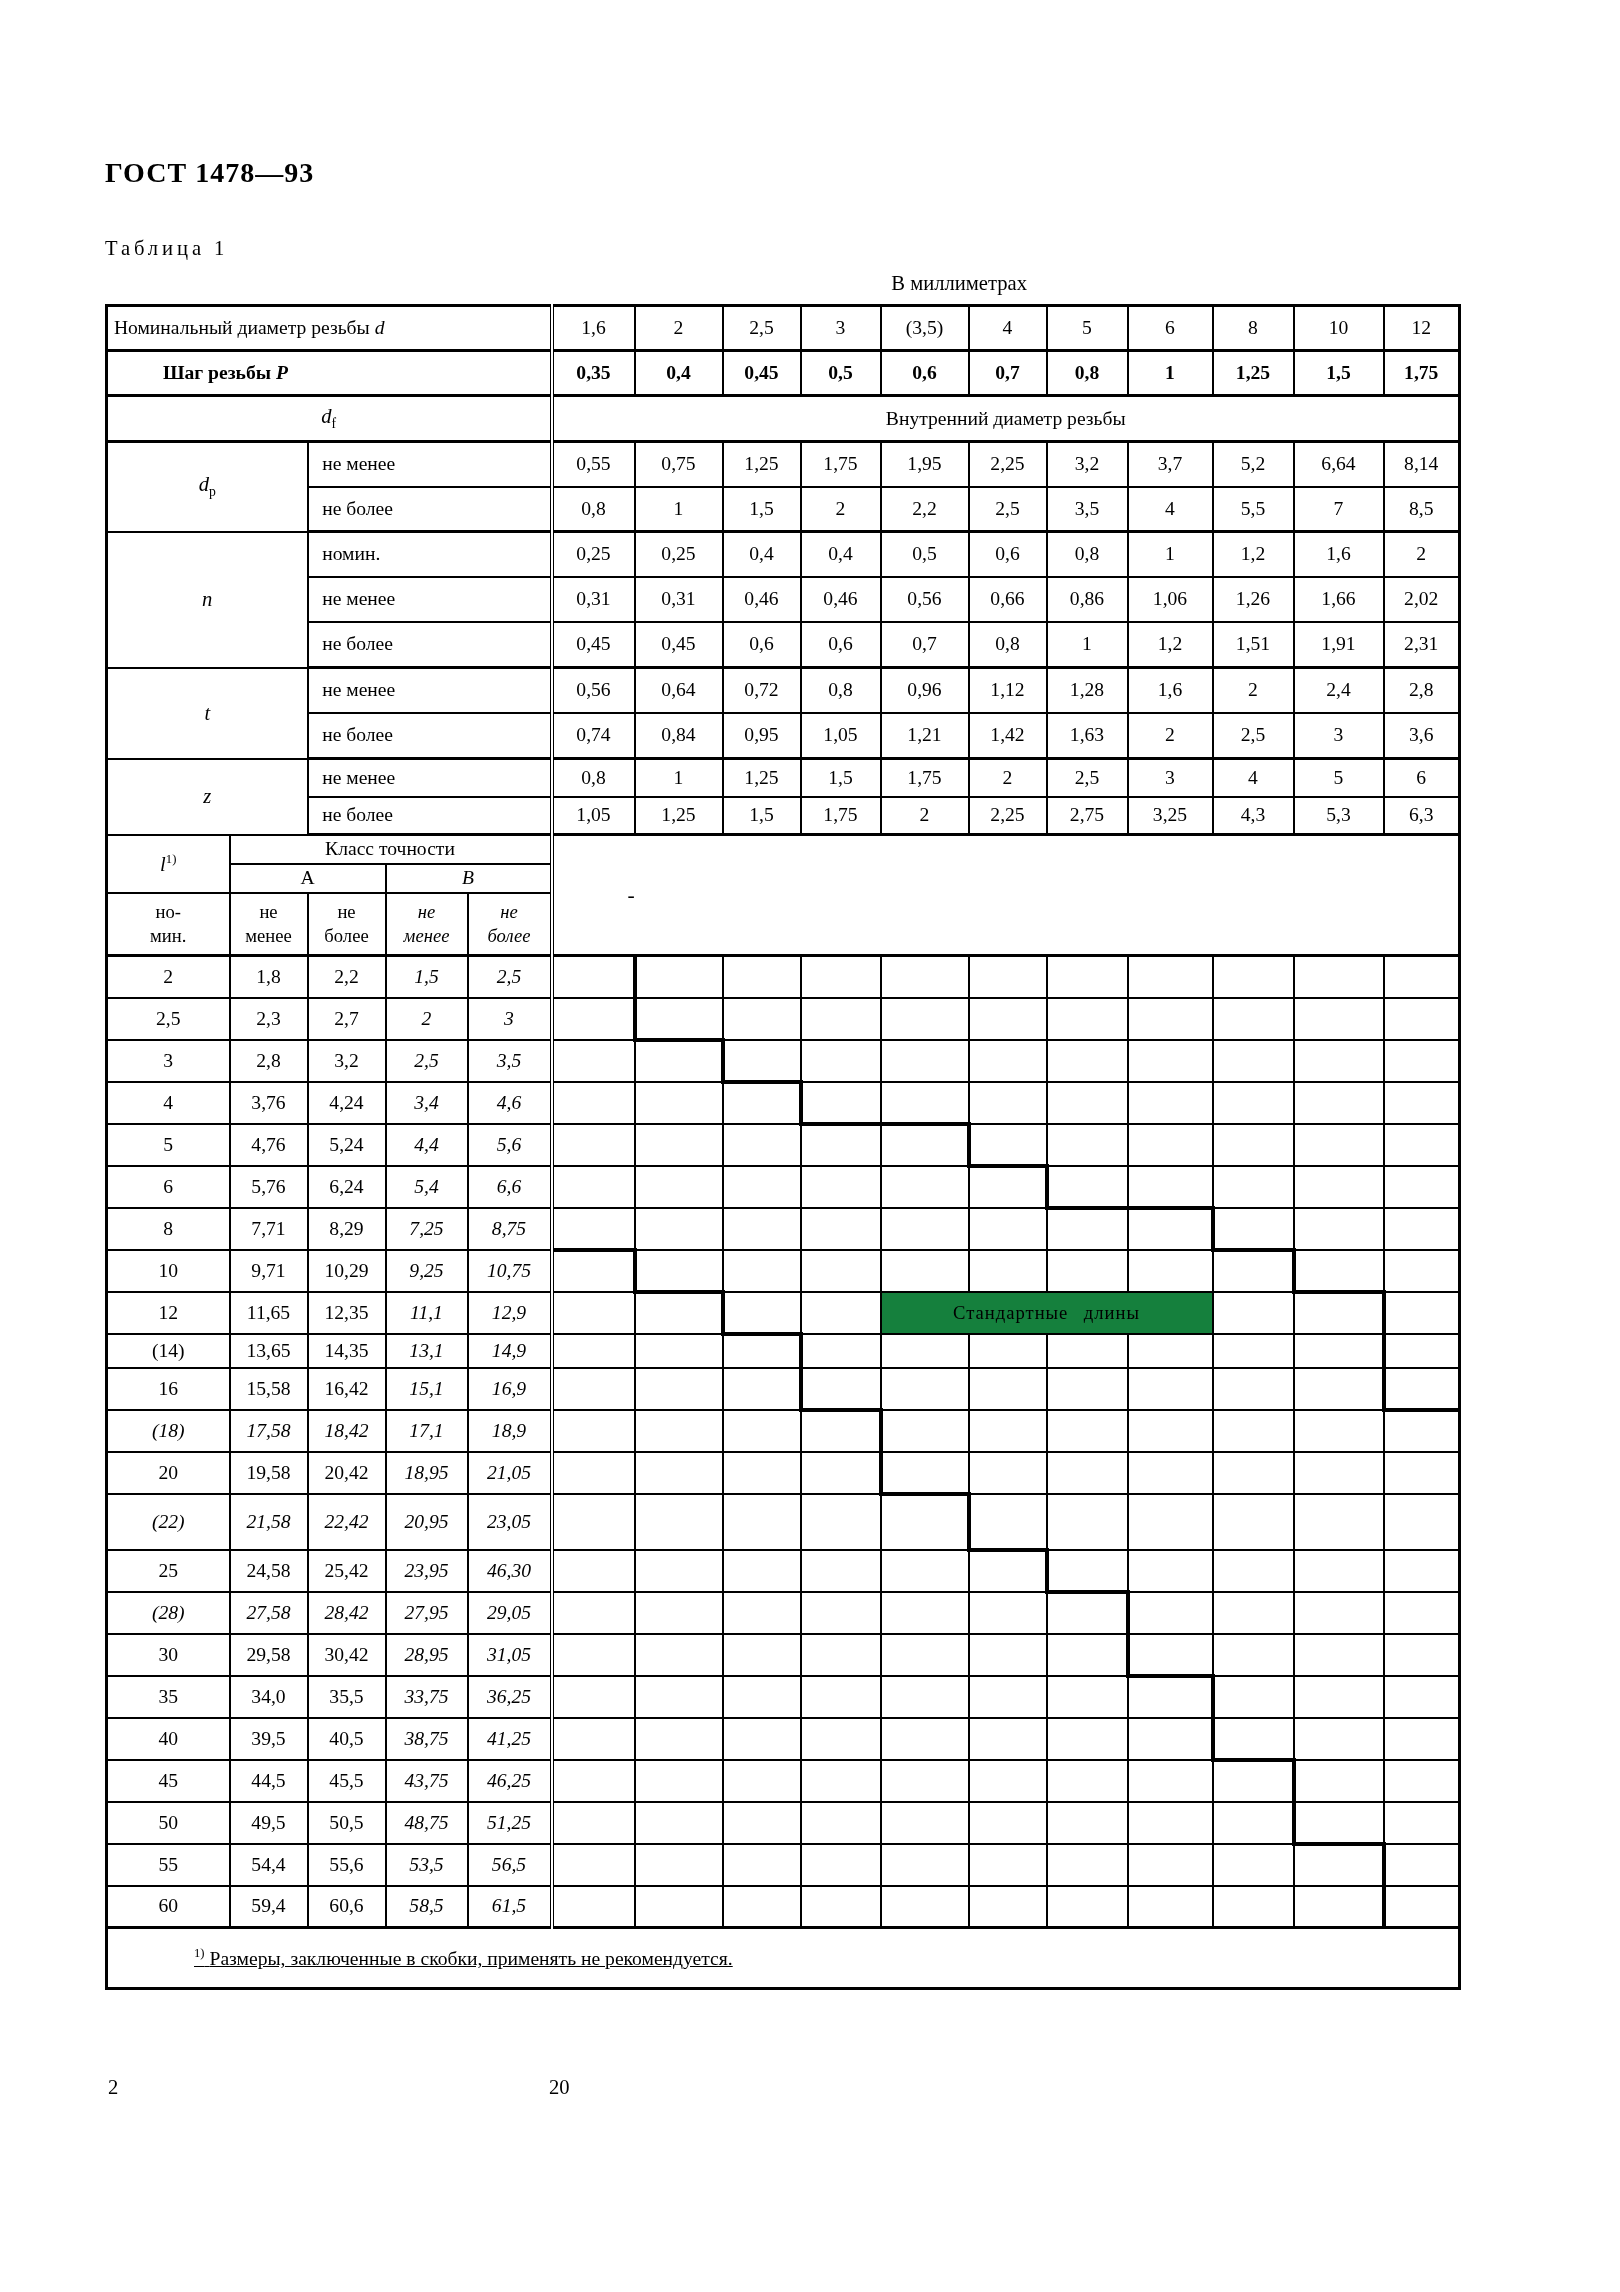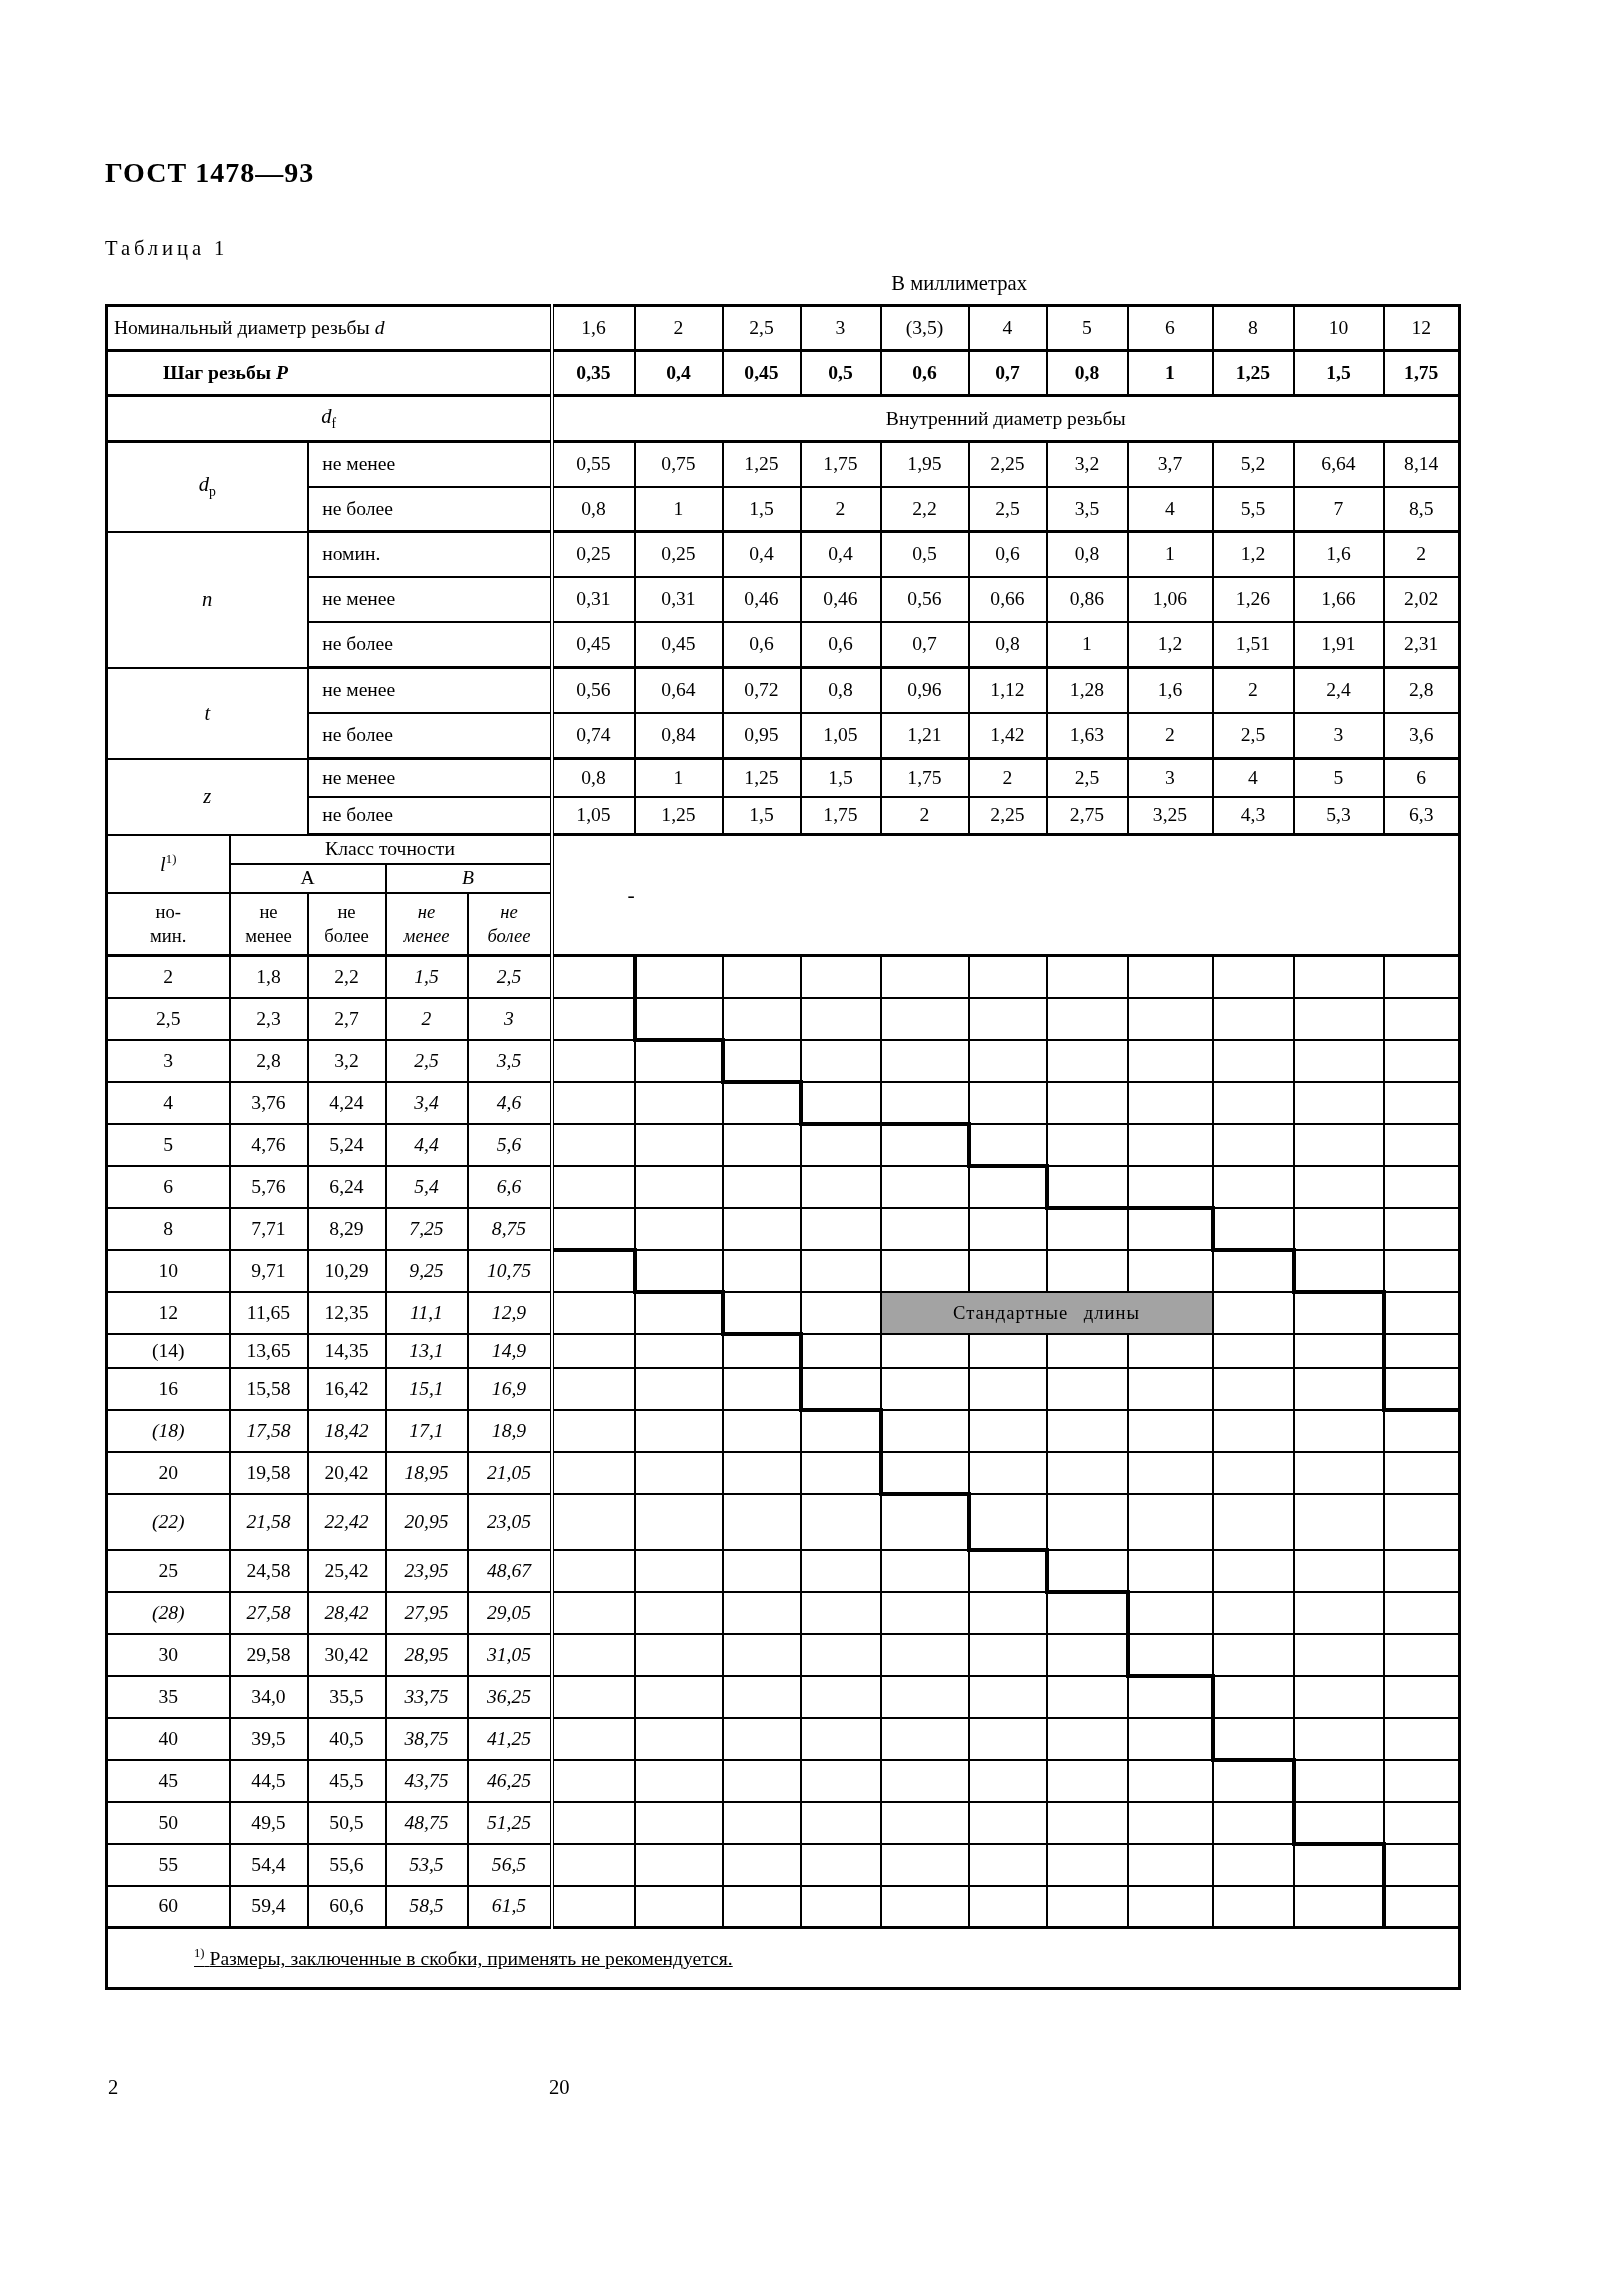--- a/index.html
+++ b/index.html
@@ -20,21 +20,21 @@
   .sym i,.lsym i{font-size:20.6px;}
   .it{font-style:italic;}
   .pre{white-space:pre-line;font-size:18.6px;line-height:1.3;}
   .bt{border-top:4.9px solid #000;}
   .bb{border-bottom:4.9px solid #000;}
   .brv{border-right:4.9px solid #000;}
   .dt{border-top:2.9px dashed #000;}
   .drv{border-right:2.9px dashed #000;}
   .bthick{border-bottom:3.9px solid #000;}
   .dashcell{text-align:left;padding-left:74px;font-size:21.6px;vertical-align:middle;}
-  .std{position:relative;background:#a3a3a3;font-size:18.6px;letter-spacing:1px;word-spacing:9.8px;}
+  .std{position:relative;background:#15803d;font-size:18.6px;letter-spacing:1px;word-spacing:9.8px;}
   .std-dash{position:absolute;top:-2px;right:0;width:26%;height:0;border-top:2.9px dashed #000;}
   .fn{text-align:left;padding-left:86px;font-size:19.6px;text-decoration:underline;}
   .footer-num{position:absolute;top:2076px;font-size:20.6px;}
   sub{font-size:13.7px;}
   sup{font-size:12.7px;}
 </style>
 </head>
 <body>
 
 <div class="page">
@@ -492,21 +492,21 @@
           <td class="g"></td>
           <td class="g"></td>
           <td class="g"></td>
           <td class="g"></td>
         </tr>
         <tr style="height: 42px;">
           <td>25</td>
           <td>24,58</td>
           <td>25,42</td>
           <td class="it">23,95</td>
-          <td class="it">48,67</td>
+          <td class="it">46,30</td>
           <td class="g gl"></td>
           <td class="g"></td>
           <td class="g"></td>
           <td class="g"></td>
           <td class="g"></td>
           <td class="g brv"></td>
           <td class="g bb"></td>
           <td class="g"></td>
           <td class="g"></td>
           <td class="g"></td>

